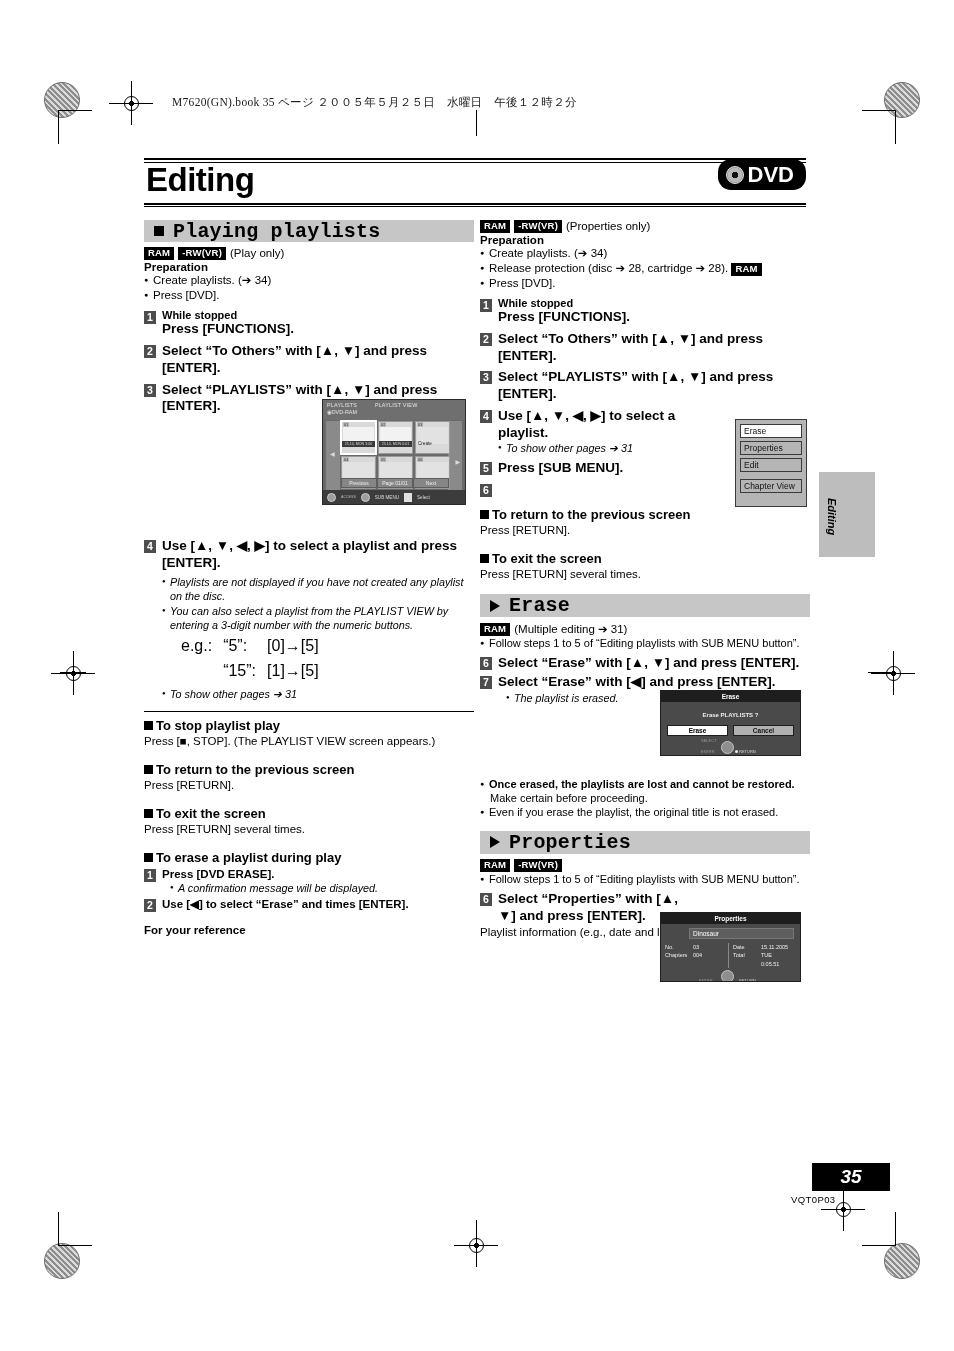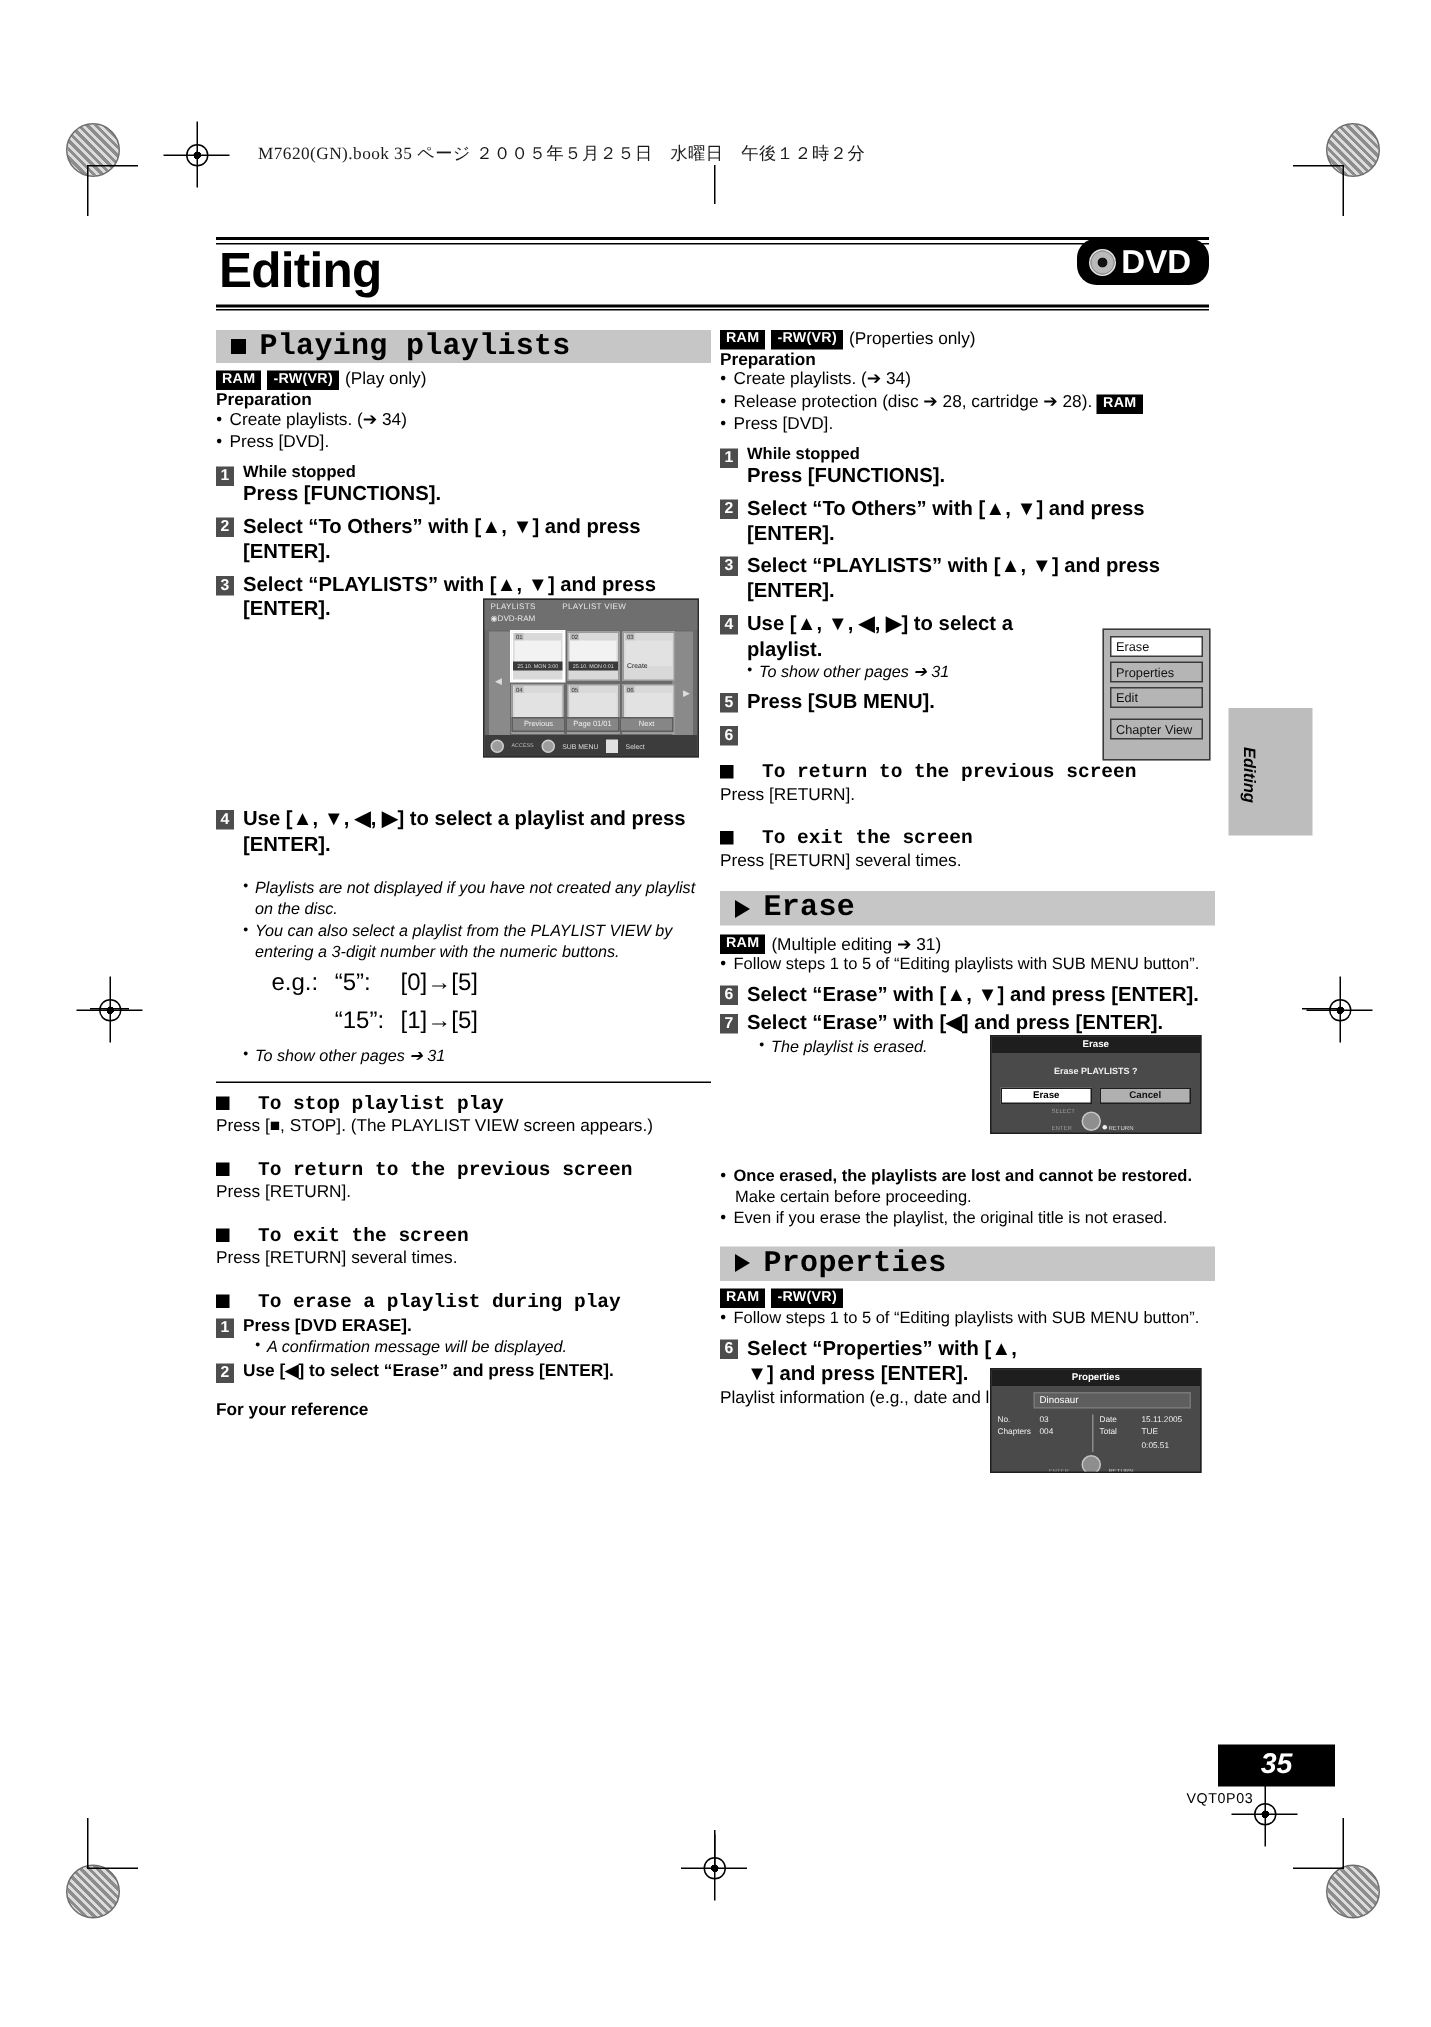--- a/index.html
+++ b/index.html
@@ -106,21 +106,21 @@
   }
   .step-body { font-size:13.5px; font-weight:bold; line-height:1.24; }
   .step-body.small { font-size:11.5px; font-weight:bold; }
   .step-small-label { font-size:11px; font-weight:bold; }
   .sub-bullet {
     font-size:10.8px; font-weight:normal; position:relative; padding-left:8px; line-height:1.3;font-style:italic;
   }
   .sub-bullet::before { content:"\25CF"; position:absolute; left:0; top:0; font-size:6px; line-height:2; }
 
   
-  .subhead { font-size:13px; font-weight:bold; margin-top:13px; display:flex; align-items:center; gap:19px;font-family:Liberation Mono, monospace; }
+  .subhead { font-size:13px; font-weight:bold; margin-top:13px; display:flex; align-items:center; gap:3px; }
   .subhead .sq { width:9px; height:9px; background:#000; display:inline-block; }
   .subtext { font-size:11.5px; margin-top:1px; line-height:1.3; }
 
   .hr-thin { border-top:1px solid #000; margin-top:10px; }
 
   .ref-title { font-size:11.5px; font-weight:bold; margin-top:12px; }
 
   
   .tv {
     background:#4f4f4f; border:1px solid #2b2b2b; color:#d8d8d8;
@@ -291,21 +291,21 @@
     <div class="num">3</div>
     <div class="step-body">Select “PLAYLISTS” with [▲, ▼] and press [ENTER].</div>
   </div>
 
   <div style="height:118px;"></div>
 
   <div class="step">
     <div class="num">4</div>
     <div class="step-body">Use [▲, ▼, ◀, ▶] to select a playlist and press [ENTER].</div>
   </div>
-  <div style="margin-left:18px;margin-top:13px;">
+  <div style="margin-left:18px;margin-top:3px;">
     <div class="sub-bullet">Playlists are not displayed if you have not created any playlist on the disc.</div>
     <div class="sub-bullet" style="margin-top:1px;">You can also select a playlist from the PLAYLIST VIEW by entering a 3-digit number with the numeric buttons.</div>
     <table class="eg-table">
       <tbody>
           <tr>
         <td>e.g.:</td>
         <td>“5”:</td>
         <td>[0]→[5]</td>
       </tr>
       <tr>
@@ -344,21 +344,21 @@
   </div>
   <div class="step" style="margin-top:2px;">
     <div class="num">1</div>
     <div>
       <div class="step-body small">Press [DVD ERASE].</div>
       <div class="sub-bullet" style="margin-left:8px;">A confirmation message will be displayed.</div>
     </div>
   </div>
   <div class="step" style="margin-top:2px;">
     <div class="num">2</div>
-    <div class="step-body small">Use [◀] to select “Erase” and press [ENTER].</div>
+    <div class="step-body small">Use [◀] to select “Erase” and times [ENTER].</div>
   </div>
 
   <div class="ref-title">For your reference</div>
 </div>
 
 <div class="col col-right">
 
 
   <div class="disc-badges">
     <span class="tag">RAM</span>

